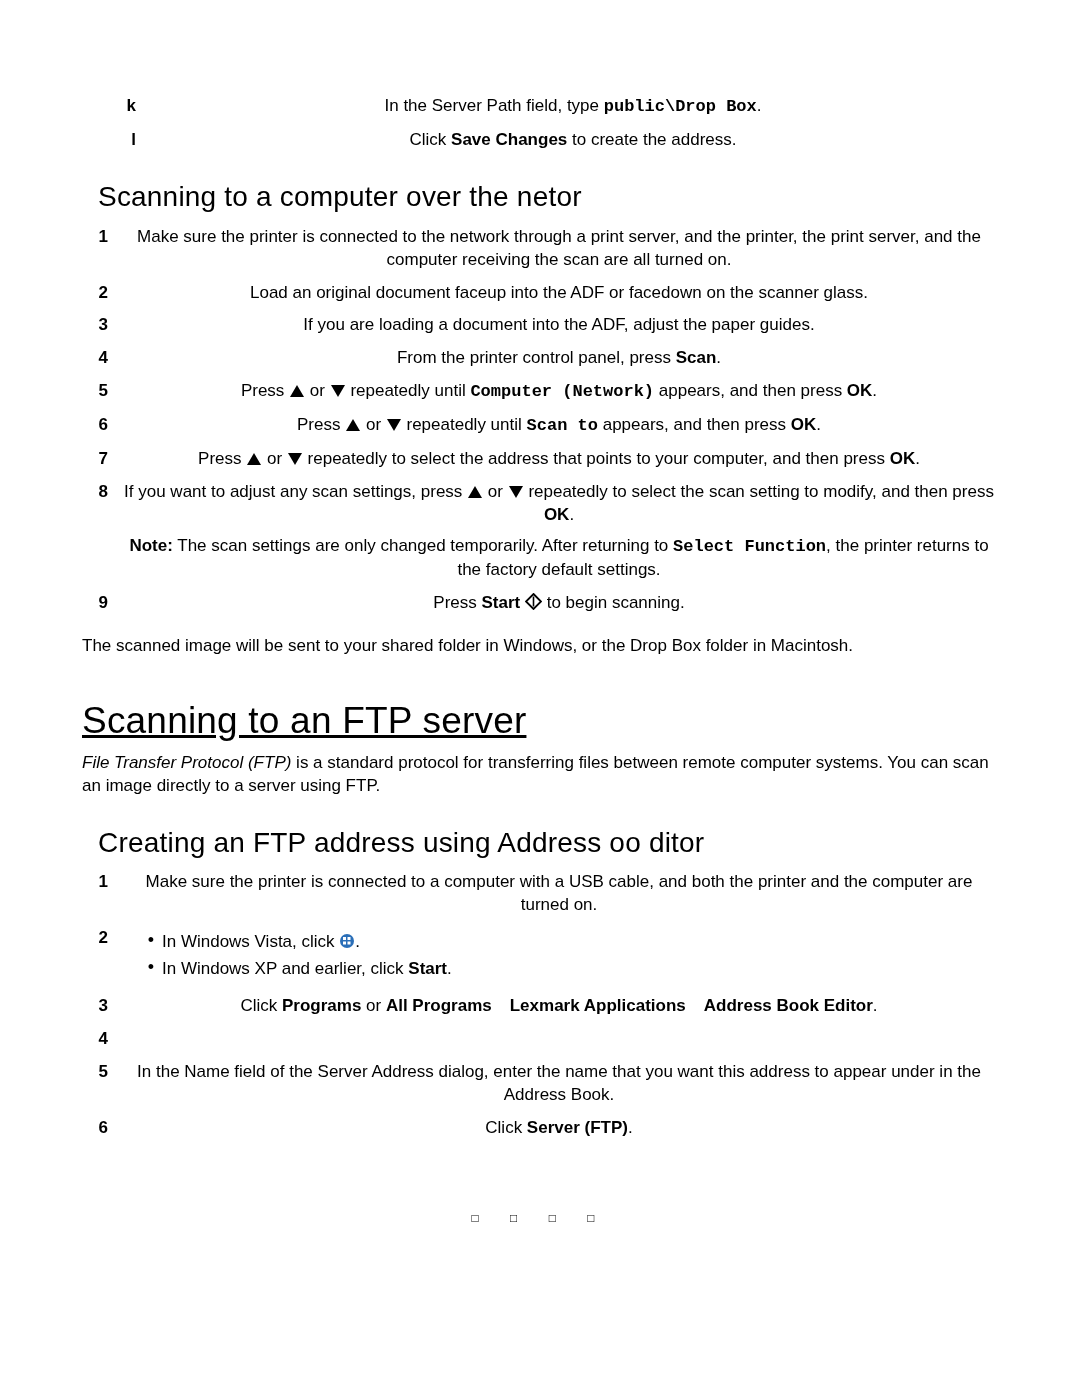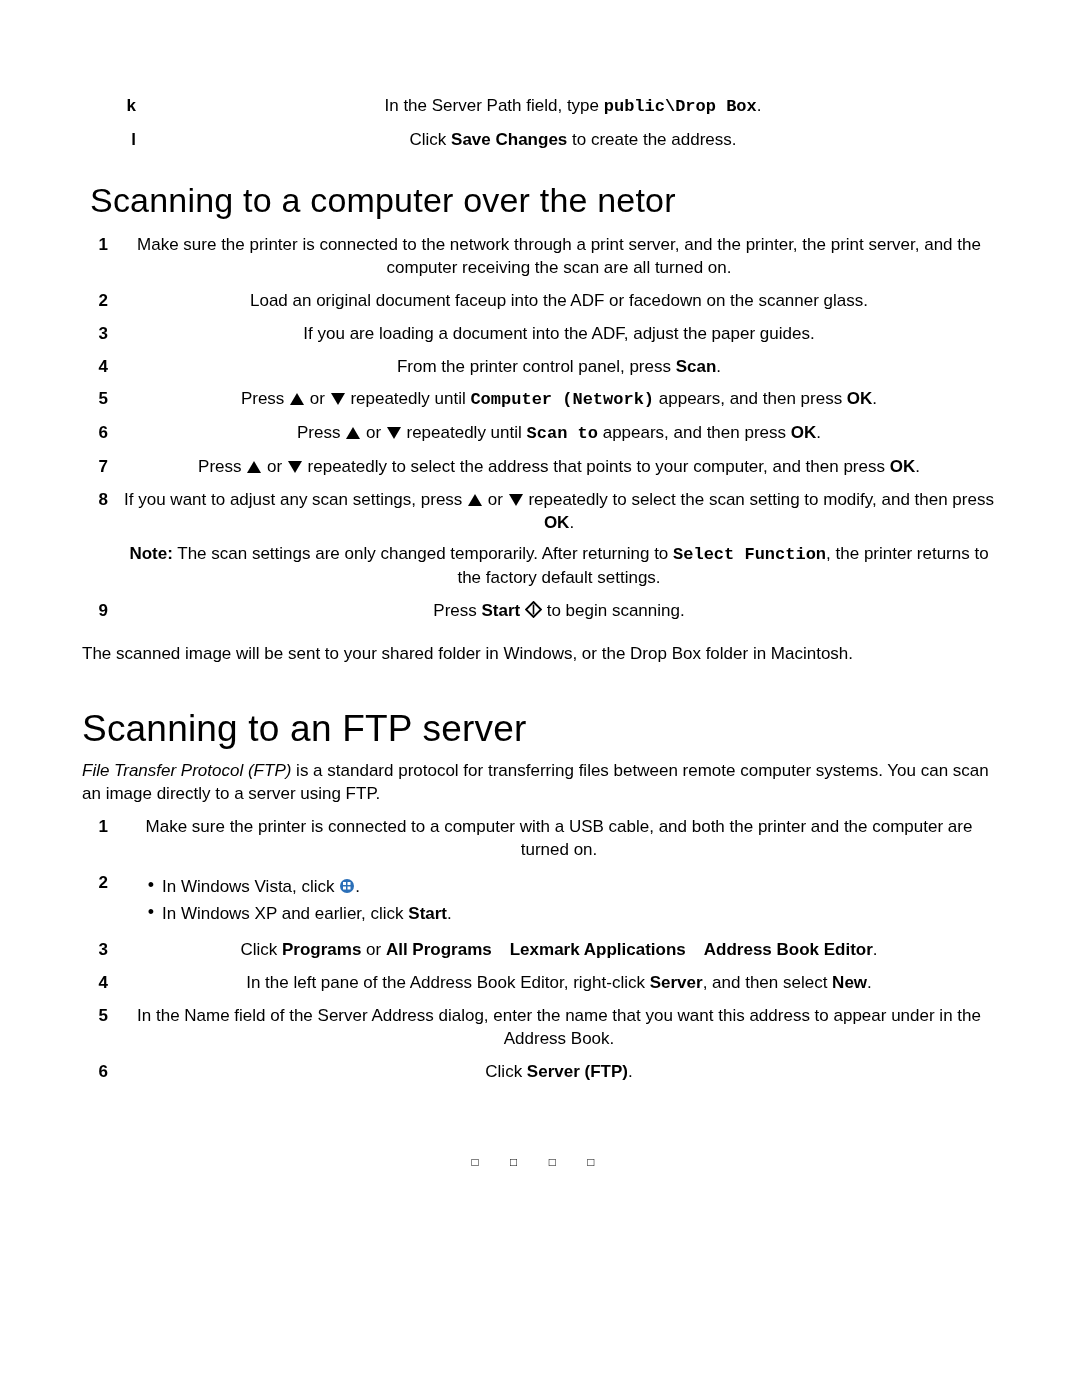--- a/index.html
+++ b/index.html
@@ -16,26 +16,27 @@
     min-height: 1397px;
     box-sizing: border-box;
     padding: 85px 82px 40px 82px;
   }
   h1 {
     font-family: "Trebuchet MS", "Segoe UI", Arial, sans-serif;
     font-weight: 400;
     font-size: 37px;
     margin: 38px 0 6px 0;
     letter-spacing: 0.2px;
+    text-decoration: underline;
   }
   h2 {
     font-family: "Trebuchet MS", "Segoe UI", Arial, sans-serif;
     font-weight: 400;
-    font-size: 34px;
-    margin: 26px 0 8px 8px;
+    font-size: 28px;
+    margin: 26px 0 8px 16px;
     letter-spacing: 0.2px;
   }
   p { margin: 4px 0; }
   .ol-num, .ol-alpha {
     list-style: none;
     padding: 0;
     margin: 0;
   }
   .ol-num > li, .ol-alpha > li {
     display: flex;
@@ -222,20 +223,21 @@
     </li>
   </ol>
 
   <p style="margin-top:20px;">The scanned image will be sent to your shared folder in Windows, or the Drop Box folder in Macintosh.</p>
 
   <h1>Scanning to an FTP server</h1>
   <p>
     <em>File Transfer Protocol (FTP)</em><span> is a standard protocol for transferring files between remote computer systems. You can scan an image directly to a server using FTP.</span>
   </p>
 
+  <h2>Creating an FTP address using Address oo ditor</h2>
 
   <ol class="ol-num">
     <li>
       <span class="marker">1</span>
       <span class="body">
         <p>Make sure the printer is connected to a computer with a USB cable, and both the printer and the computer are turned on.</p>
       </span>
     </li>
     <li>
       <span class="marker">2</span>
@@ -267,23 +269,20 @@
       <span class="marker">3</span>
       <span class="body">
         <p>
           <span>Click </span><span class="b">Programs</span><span> or </span><span class="b">All Programs</span><span class="sep"></span><span class="b">Lexmark Applications</span><span class="sep"></span><span class="b">Address Book Editor</span><span>.</span>
         </p>
       </span>
     </li>
     <li>
       <span class="marker">4</span>
       <span class="body">
-        <p>
-          <span>In the left pane of the Address Book Editor, right-click </span><span class="b">Server</span><span>, and then select </span><span class="b">New</span><span>.</span>
-        </p>
       </span>
     </li>
     <li>
       <span class="marker">5</span>
       <span class="body">
         <p>In the Name field of the Server Address dialog, enter the name that you want this address to appear under in the Address Book.</p>
       </span>
     </li>
     <li>
       <span class="marker">6</span>

